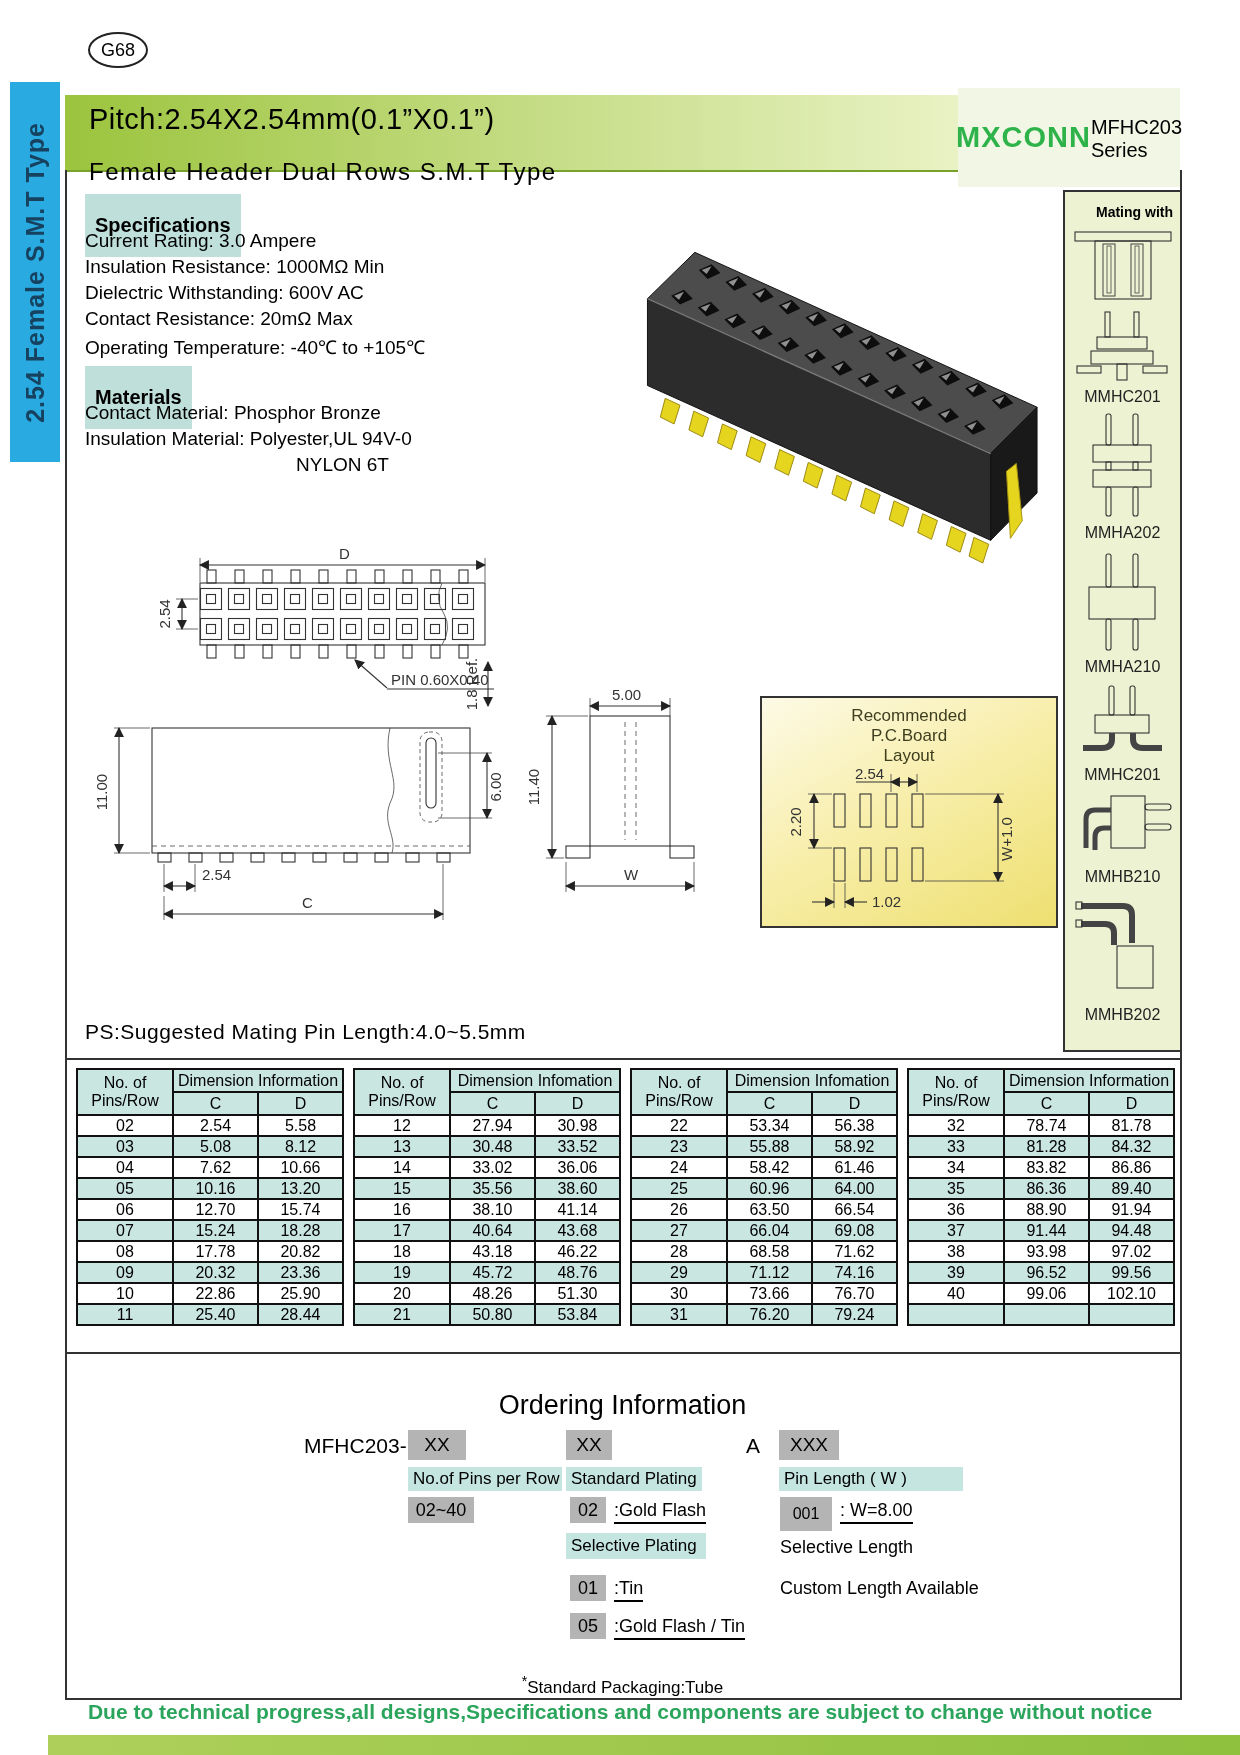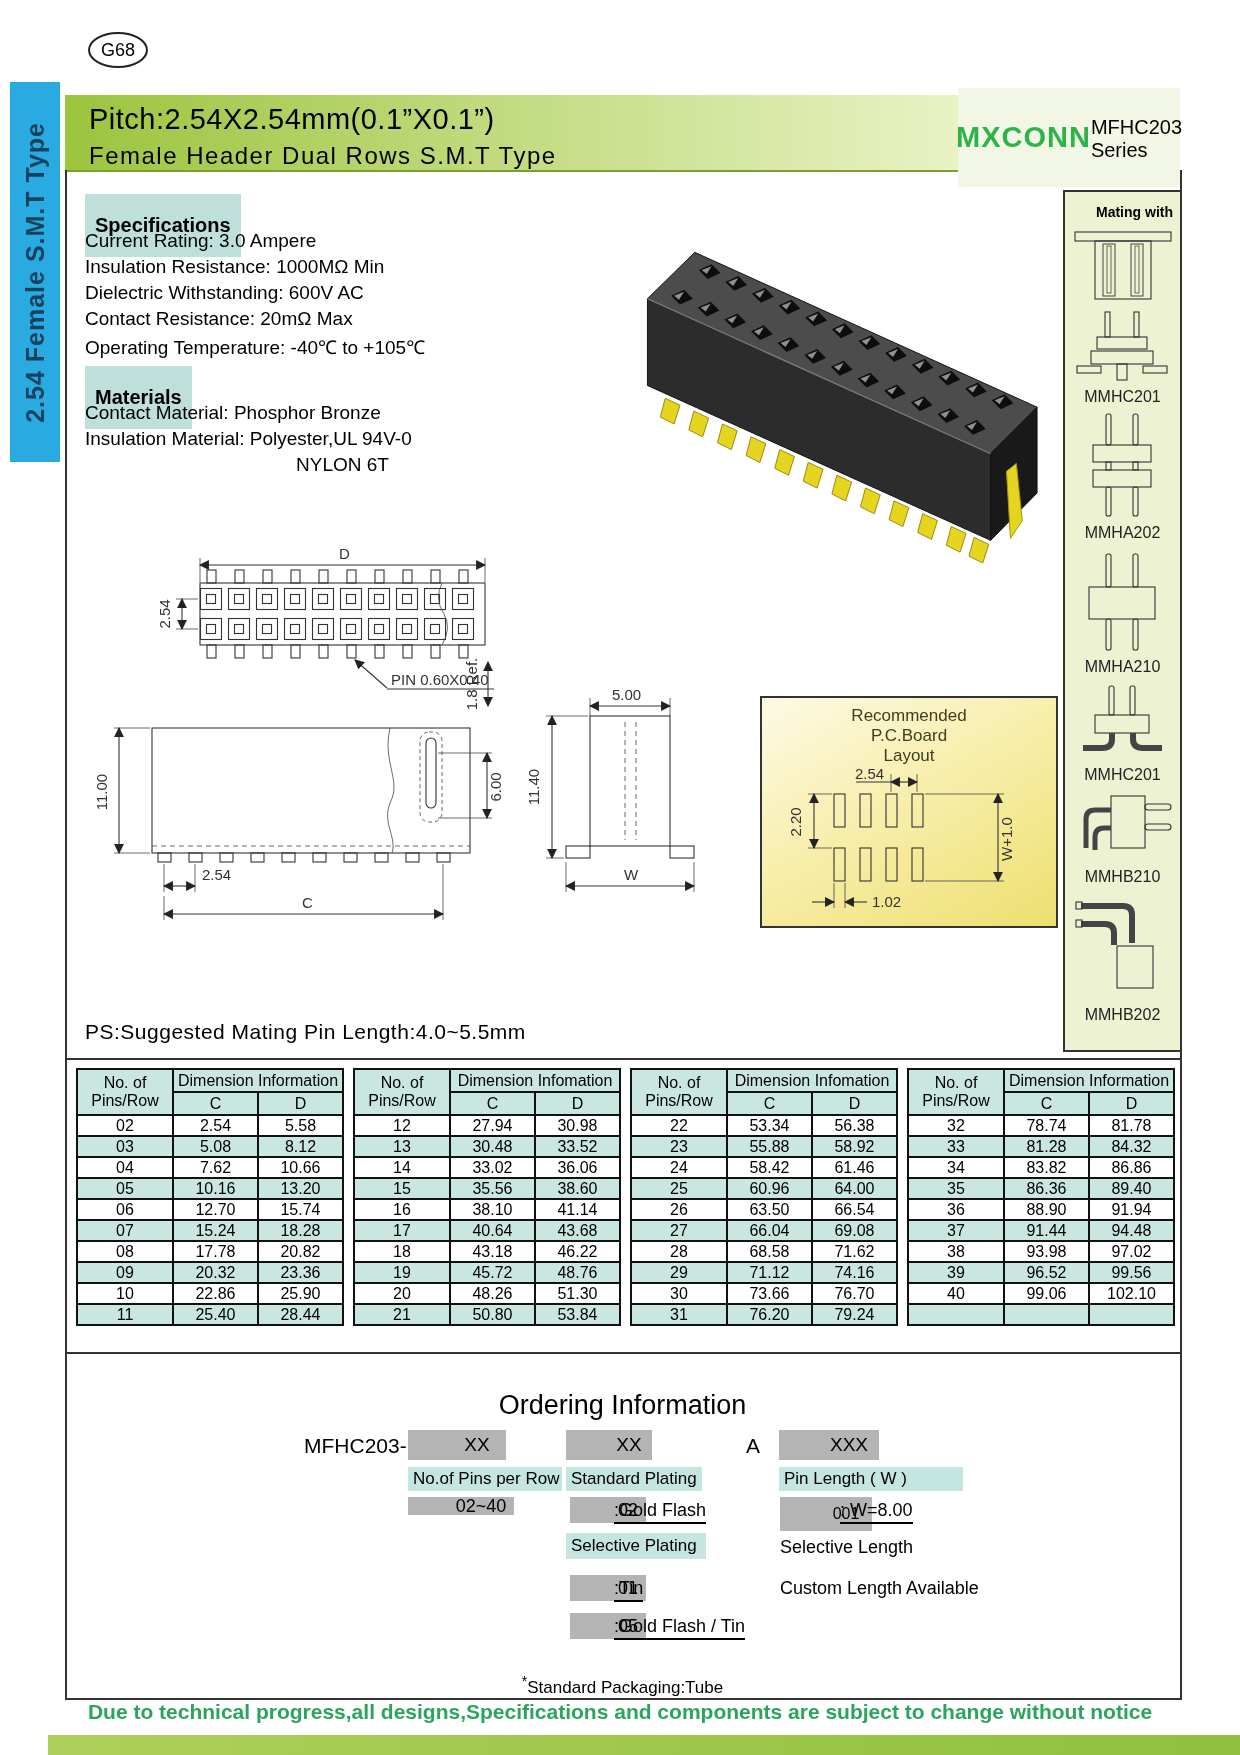--- a/index.html
+++ b/index.html
@@ -15,21 +15,21 @@
   .side-tab{left:10px;top:82px;width:50px;height:380px;background:#29abe2;
             display:flex;align-items:center;justify-content:center;}
   .side-tab span{writing-mode:vertical-rl;transform:rotate(180deg);font-size:25px;
                  font-weight:600;color:#16425f;letter-spacing:1px;white-space:nowrap;}
 
   
   .band{left:65px;top:95px;width:893px;height:77px;
         background:linear-gradient(to right,#9cc43e,#e9f2c4);
         border-bottom:2px solid #79a22c;padding:8px 0 0 24px;box-sizing:border-box;}
   .band .l1{font-size:29px;letter-spacing:.5px;}
-  .band .l2{font-size:24px;letter-spacing:1.5px;margin-top:6px;}
+  .band .l2{font-size:24px;letter-spacing:1.5px;margin-top:22px;}
   .brand-panel{left:958px;top:88px;width:222px;height:99px;background:#f1f7e4;
                display:flex;align-items:center;justify-content:center;}
   .brand{font-size:29px;font-weight:700;color:#2eb34a;letter-spacing:1px;}
   .series{font-size:20px;margin-top:2px;}
 
   
   .hl{background:#bfdfda;font-weight:700;font-size:20px;padding:20px 10px;display:inline-block;}
   .spec-line{font-size:19px;white-space:nowrap;}
 
   
@@ -63,21 +63,21 @@
   .dim-table thead th{height:21px;}
   .dim-table th:first-child,.dim-table td:first-child{width:94px;}
   .dim-table tbody tr:nth-child(odd) td{background:#fff;}
   th.pins-h{white-space:pre-line;line-height:1.15;}
 
   
   .ord-title{left:65px;top:1390px;width:1115px;text-align:center;font-size:27px;}
   .otext{position:absolute;font-size:18px;white-space:nowrap;}
   .big{font-size:21px;}
   .gbox{position:absolute;background:#b4b4b4;display:flex;align-items:center;
-        justify-content:center;font-size:19px;padding-left:40px;}
+        justify-content:center;font-size:19px;}
   .tbox{position:absolute;background:#c5e5e0;font-size:17px;display:flex;
         align-items:center;padding-left:5px;box-sizing:border-box;}
   .uline{border-bottom:2px solid #000;padding-bottom:1px;}
 
   .pack-note{left:65px;top:1656px;width:1115px;text-align:center;font-size:17px;margin-top:17px;}
   .footer-note{left:25px;top:1700px;width:1190px;text-align:center;font-size:21px;
                font-weight:700;color:#2ba45c;}
   .bottom-bar{left:48px;top:1735px;width:1192px;height:20px;
               background:linear-gradient(to right,#aed05a,#8fc03e);}
 </style>
@@ -695,21 +695,21 @@
   <span class="otext big" style="left:304px;top:1434px">MFHC203-</span>
   <div class="gbox" style="left:408px;top:1430px;width:58px;height:30px">XX</div>
   <div class="gbox" style="left:566px;top:1430px;width:46px;height:30px">XX</div>
   <span class="otext big" style="left:746px;top:1434px">A</span>
   <div class="gbox" style="left:779px;top:1430px;width:60px;height:30px">XXX</div>
 
   <div class="tbox" style="left:408px;top:1467px;width:154px;height:24px">No.of Pins per Row</div>
   <div class="tbox" style="left:566px;top:1467px;width:136px;height:24px">Standard Plating</div>
   <div class="tbox" style="left:779px;top:1467px;width:184px;height:24px">Pin Length ( W )</div>
 
-  <div class="gbox" style="left:408px;top:1497px;width:66px;height:18px;font-size:18px">02~40</div>
+  <div class="gbox" style="left:408px;top:1497px;width:66px;height:26px;font-size:18px">02~40</div>
   <div class="gbox" style="left:570px;top:1497px;width:36px;height:26px;font-size:18px">02</div>
   <span class="otext uline" style="left:614px;top:1500px">:Gold Flash</span>
   <div class="gbox" style="left:780px;top:1497px;width:52px;height:34px;font-size:16px">001</div>
   <span class="otext uline" style="left:840px;top:1500px">: W=8.00</span>
 
   <div class="tbox" style="left:566px;top:1533px;width:140px;height:26px">Selective Plating</div>
   <span class="otext" style="left:780px;top:1537px">Selective Length</span>
 
   <div class="gbox" style="left:570px;top:1575px;width:36px;height:26px;font-size:18px">01</div>
   <span class="otext uline" style="left:614px;top:1578px">:Tin</span>

